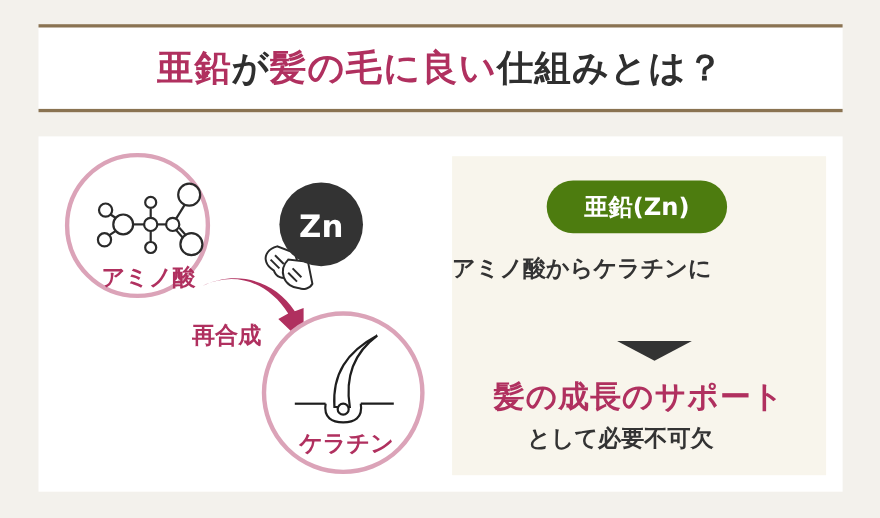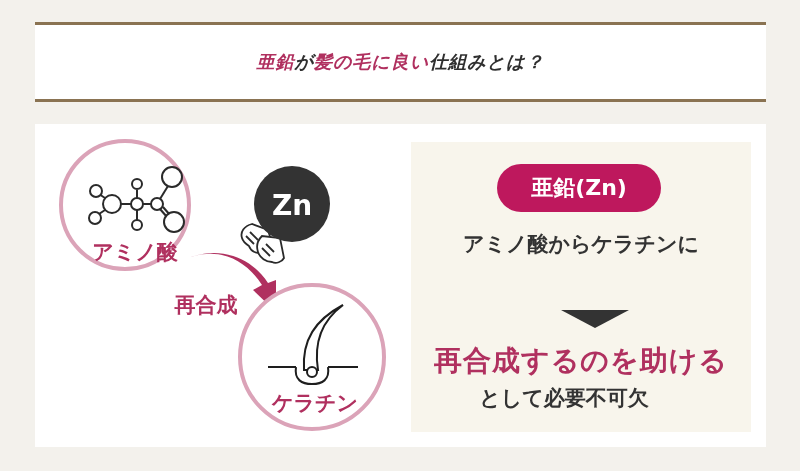--- a/index.html
+++ b/index.html
@@ -11,40 +11,40 @@
   }
   .header {
     position: absolute; left: 35px; top: 22px; width: 731px; height: 80px;
     background: #ffffff;
     border-top: 3px solid #8a7352;
     border-bottom: 3px solid #8a7352;
     box-sizing: border-box;
     display: flex; align-items: center; justify-content: center;
   }
   .title {
-    font-size: 18px; font-weight: bold; letter-spacing: 1px; color: #2f2f2f; font-style: italic;
+    font-size: 33px; font-weight: bold; letter-spacing: 1px; color: #2f2f2f;
   }
   .title .accent { color: #b0305f; }
   .panel {
     position: absolute; left: 35px; top: 124px; width: 731px; height: 323px;
     background: #ffffff;
   }
   .info-box {
     position: absolute; left: 411px; top: 142px; width: 340px; height: 290px;
     background: #f8f5ec;
   }
   .pill {
     position: absolute; left: 86px; top: 22px; width: 164px; height: 48px;
-    border-radius: 24px; background: #be185d; color: #ffffff;
+    border-radius: 24px; background: #4d7c0f; color: #ffffff;
     font-size: 22px; font-weight: bold;
     display: flex; align-items: center; justify-content: center;
   }
   .desc {
     position: absolute; left: 0; top: 84px; width: 340px;
-    text-align: center; font-size: 21px; font-weight: bold; color: #333333;
+    text-align: left; font-size: 21px; font-weight: bold; color: #333333;
     line-height: 37px;
   }
   .down-arrow {
     position: absolute; left: 150px; top: 168px; width: 0; height: 0;
     border-left: 34px solid transparent; border-right: 34px solid transparent;
     border-top: 18px solid #333333;
   }
   .result-main {
     position: absolute; left: 0; top: 200px; width: 340px; text-align: center;
     font-size: 28px; font-weight: bold; color: #b0305f; letter-spacing: 1px;
@@ -121,15 +121,15 @@
   <circle cx="292" cy="204" r="38" fill="#333333"></circle>
   <text class="label-svg" x="292" y="215" text-anchor="middle" font-size="28" fill="#ffffff">Zn</text>
 </svg>
 
 <div class="info-box">
   <div class="pill">亜鉛(Zn)</div>
   <div class="desc">
     <div>アミノ酸からケラチンに</div>
   </div>
   <div class="down-arrow"></div>
-  <div class="result-main">再合成するのを助ける</div>
+  <div class="result-main">髪の成長のサポート</div>
   <div class="result-sub">として必要不可欠</div>
 </div>
 
 </body></html>

